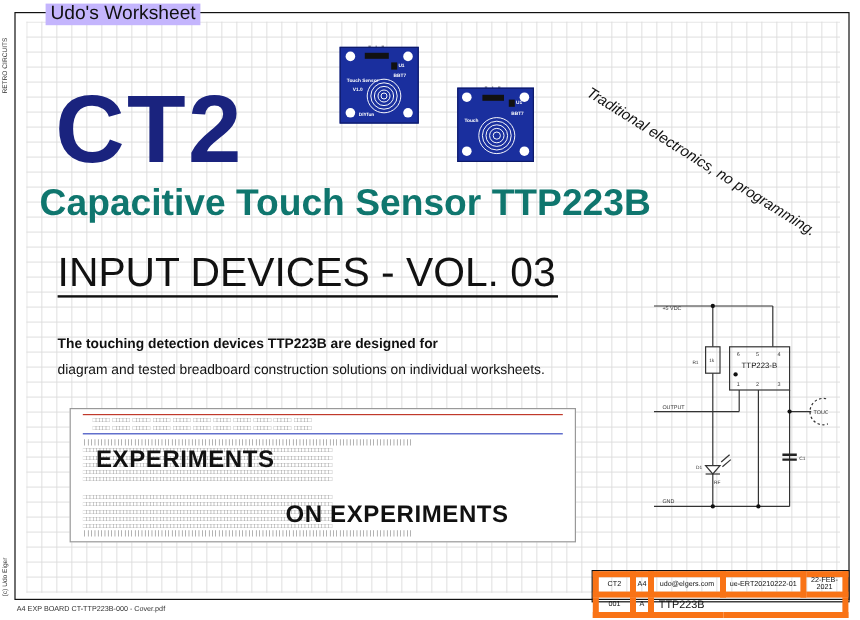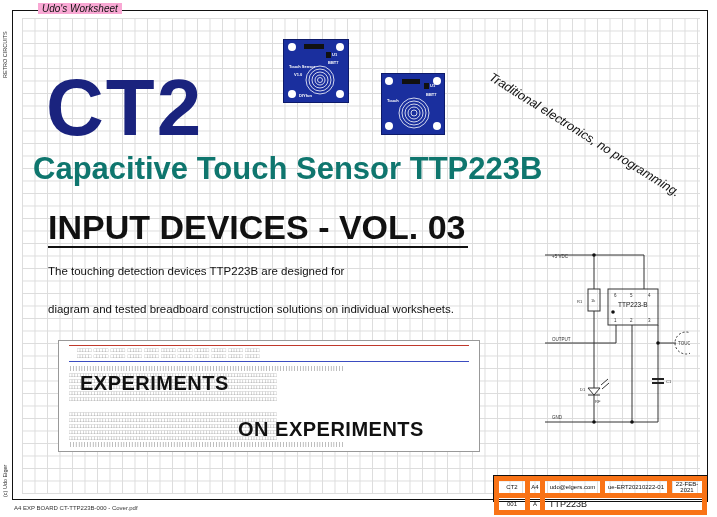--- a/index.html
+++ b/index.html
@@ -4,32 +4,32 @@
 <style>
   html, body { margin:0; padding:0; }
   body { width:717px; height:517px; background:#ffffff; position:relative; overflow:hidden; font-family:"Liberation Sans", sans-serif; }
   .frame { position:absolute; left:12px; top:10px; width:696px; height:490px; border:1.5px solid #111; box-sizing:border-box; }
   .grid { position:absolute; left:22px; top:18px; width:678px; height:476px;
     background-image:
       linear-gradient(#dcdcdc 1px, transparent 1px),
       linear-gradient(90deg, #dcdcdc 1px, transparent 1px);
     background-size:12.5px 12.5px; }
   .abs { position:absolute; }
-  .ws-title { left:38px; top:3px; font-size:10px; font-style:italic; background:#f9a8d4; padding:0 4px; color:#111; }
+  .ws-title { left:38px; top:3px; font-size:16px; background:#c4b5fd; padding:0 4px; color:#111; }
   .side-top { left:1px; top:18px; width:10px; height:60px; }
   .side-top span, .side-bot span { display:block; transform:rotate(-90deg); transform-origin:left top; white-space:nowrap; font-size:5.5px; color:#333; }
   .side-top span { position:absolute; left:1px; top:60px; }
   .side-bot { left:1px; top:445px; width:10px; height:55px; }
   .side-bot span { position:absolute; left:1px; top:52px; }
   .footer-file { left:14px; top:505px; font-size:6px; color:#333; }
   .ct2 { left:46px; top:68px; font-size:80px; font-weight:bold; color:#1a237e; letter-spacing:2px; line-height:80px; }
   .subtitle { left:33px; top:152px; font-size:31px; font-weight:bold; color:#0f766e; line-height:34px; }
-  .vol { left:48px; top:208px; font-size:34px; color:#111; line-height:38px; border-bottom:2px solid #111; padding-right:2px;font-weight:bold; }
+  .vol { left:48px; top:208px; font-size:34px; color:#111; line-height:38px; border-bottom:2px solid #111; padding-right:2px; }
   .para { left:48px; font-size:11.5px; color:#111; line-height:14px; }
-  .p1 { top:264px; }
+  .p1 { top:280px;font-weight:bold; }
   .p2 { top:302px; }
   .tagline { left:494px; top:70px; font-size:12.5px; font-style:italic; color:#111; transform:rotate(32deg); transform-origin:left top; white-space:nowrap; }
   .pcb { background:#1a2f9e; border:1px solid #0d1a6a; }
   .pcb .hole { position:absolute; width:8px; height:8px; border-radius:50%; background:#fff; }
   .pcb .lbl { position:absolute; color:#fff; font-size:4px; font-weight:bold; white-space:nowrap; }
   .pins { position:absolute; }
   .pins i { display:inline-block; width:1.5px; height:7px; background:#888; margin-right:4px; }
   .header { position:absolute; background:#111; height:5px; }
   .chip { position:absolute; background:#111; width:5px; height:6px; }
   .breadboard { left:58px; top:340px; width:420px; height:110px; border:1px solid #999; background:#fff; }

